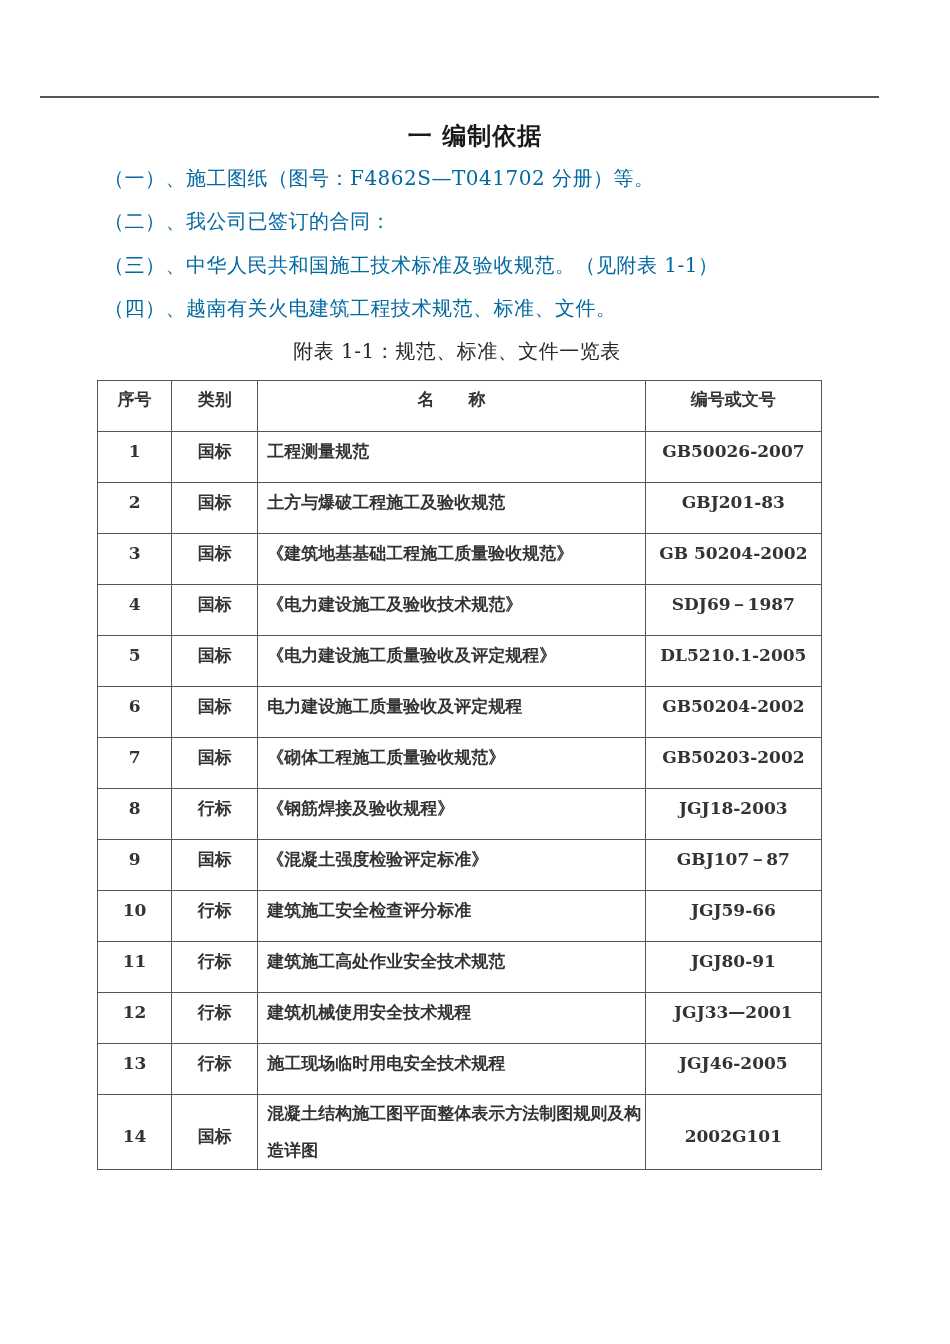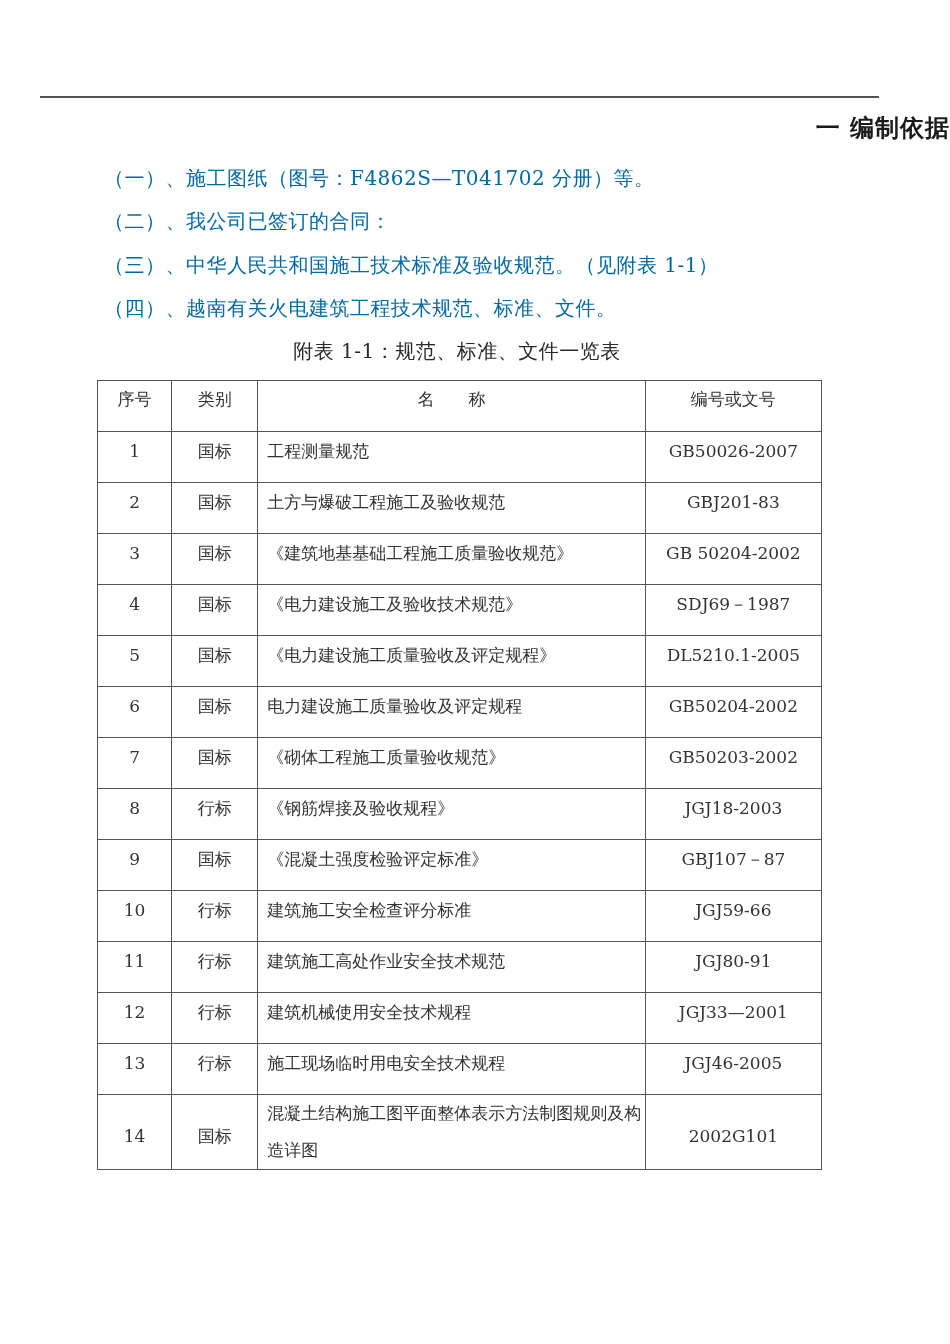--- a/index.html
+++ b/index.html
@@ -6,40 +6,40 @@
   body {
     width: 950px; height: 1344px; position: relative; overflow: hidden;
     font-family: "DejaVu Serif", "Liberation Serif", serif;
     color: #222;
   }
   .top-rule {
     position: absolute; left: 40px; top: 96px; width: 839px; height: 2px;
     background: #555;
   }
   .heading {
-    position: absolute; left: 0; width: 950px; top: 112px;
-    text-align: right; font-size: 24px; font-weight: bold;
+    position: absolute; left: 0; width: 950px; top: 120px;
+    text-align: center; font-size: 24px; font-weight: bold;
     font-family: "DejaVu Sans", "Liberation Sans", sans-serif;
     color: #1a1a1a; letter-spacing: 1px;
   }
   .para {
     position: absolute; left: 104px; font-size: 20px; color: #0369a1;
     white-space: nowrap; letter-spacing: 0.5px;
   }
   .caption {
     position: absolute; left: 0; width: 914px; top: 338px;
     text-align: center; font-size: 20px; color: #2a2a2a; letter-spacing: 0.5px;
   }
   table.spec {
     position: absolute; left: 97px; top: 380px;
     border-collapse: collapse; width: 725px;
     font-size: 17px; color: #333;
   }
   table.spec td, table.spec th {
-    border: 1.5px solid #555; font-weight: normal;
+    border: 1.5px solid #555; font-weight: bold;
     padding: 0; height: 49px; vertical-align: top; line-height: 1.2;
   }
   table.spec th { padding-top: 8px; height: 42px; }
   table.spec td { padding-top: 9px; height: 41px; }
   .c-no { width: 73px; text-align: center; }
   .c-type { width: 85px; text-align: center; }
   .c-name { width: 377px; text-align: left; padding-left: 9px !important; }
   th.c-name { text-align: center; padding-left: 0 !important; }
   .c-code { width: 175px; text-align: center; font-family: "DejaVu Serif", "Liberation Serif", serif; }
   tr.tall td { height: 64px; padding-top: 8px; vertical-align: middle; }

